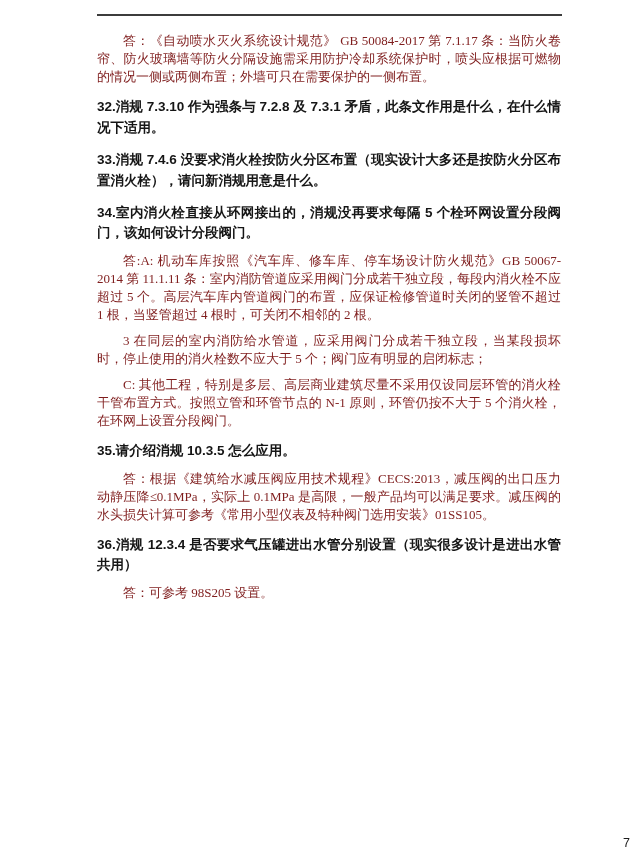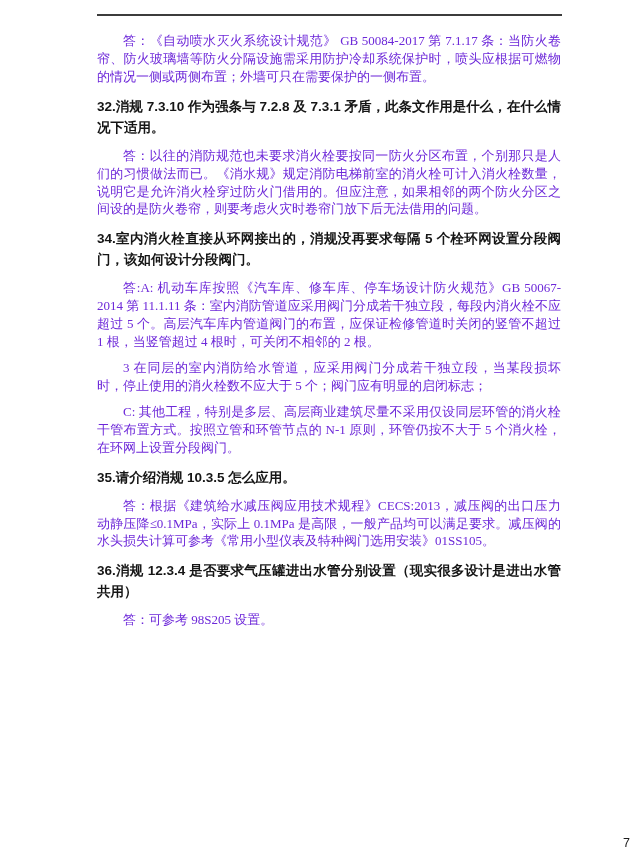--- a/index.html
+++ b/index.html
@@ -36,21 +36,21 @@
       margin-bottom: 3px;
       color: #151515;
     }
     p.q:first-child { margin-top: 0; }
     p.a {
       font-size: 13px;
       line-height: 1.38;
       text-indent: 2em;
       margin-top: 8px;
       margin-bottom: 8px;
-      color: #6d28d9;
+      color: #7f1d1d;
     }
     .page-number {
       position: absolute;
       right: 10px;
       bottom: 6px;
       font-size: 12.5px;
       font-family: "Liberation Sans", "DejaVu Sans", sans-serif;
       color: #1d1d1d;
     }
   </style>
@@ -59,21 +59,21 @@
 
 <div class="page">
 
   <div class="top-rule"></div>
 
   <div class="content">
     <p class="a">答：《自动喷水灭火系统设计规范》 GB 50084-2017 第 7.1.17 条：当防火卷帘、防火玻璃墙等防火分隔设施需采用防护冷却系统保护时，喷头应根据可燃物的情况一侧或两侧布置；外墙可只在需要保护的一侧布置。</p>
 
     <p class="q">32.消规 7.3.10 作为强条与 7.2.8 及 7.3.1 矛盾，此条文作用是什么，在什么情况下适用。</p>
 
-    <p class="a">答：以往的消防规范也未要求消火栓要按同一防火分区布置，个别那只是人们的习惯做法而已。《消水规》规定消防电梯前室的消火栓可计入消火栓数量，说明它是允许消火栓穿过防火门借用的。但应注意，如果相邻的两个防火分区之间设的是防火卷帘，则要考虑火灾时卷帘门放下后无法借用的问题。</p>
+    <p class="q">33.消规 7.4.6 没要求消火栓按防火分区布置（现实设计大多还是按防火分区布置消火栓），请问新消规用意是什么。</p>
 
     <p class="q">34.室内消火栓直接从环网接出的，消规没再要求每隔 5 个栓环网设置分段阀门，该如何设计分段阀门。</p>
     <p class="a">答:A: 机动车库按照《汽车库、修车库、停车场设计防火规范》GB 50067-2014 第 11.1.11 条：室内消防管道应采用阀门分成若干独立段，每段内消火栓不应超过 5 个。高层汽车库内管道阀门的布置，应保证检修管道时关闭的竖管不超过 1 根，当竖管超过 4 根时，可关闭不相邻的 2 根。</p>
     <p class="a">3 在同层的室内消防给水管道，应采用阀门分成若干独立段，当某段损坏时，停止使用的消火栓数不应大于 5 个；阀门应有明显的启闭标志；</p>
     <p class="a">C: 其他工程，特别是多层、高层商业建筑尽量不采用仅设同层环管的消火栓干管布置方式。按照立管和环管节点的 N-1 原则，环管仍按不大于 5 个消火栓，在环网上设置分段阀门。</p>
 
     <p class="q">35.请介绍消规 10.3.5 怎么应用。</p>
     <p class="a">答：根据《建筑给水减压阀应用技术规程》CECS:2013，减压阀的出口压力动静压降≤0.1MPa，实际上 0.1MPa 是高限，一般产品均可以满足要求。减压阀的水头损失计算可参考《常用小型仪表及特种阀门选用安装》01SS105。</p>
 
     <p class="q">36.消规 12.3.4 是否要求气压罐进出水管分别设置（现实很多设计是进出水管共用）</p>

